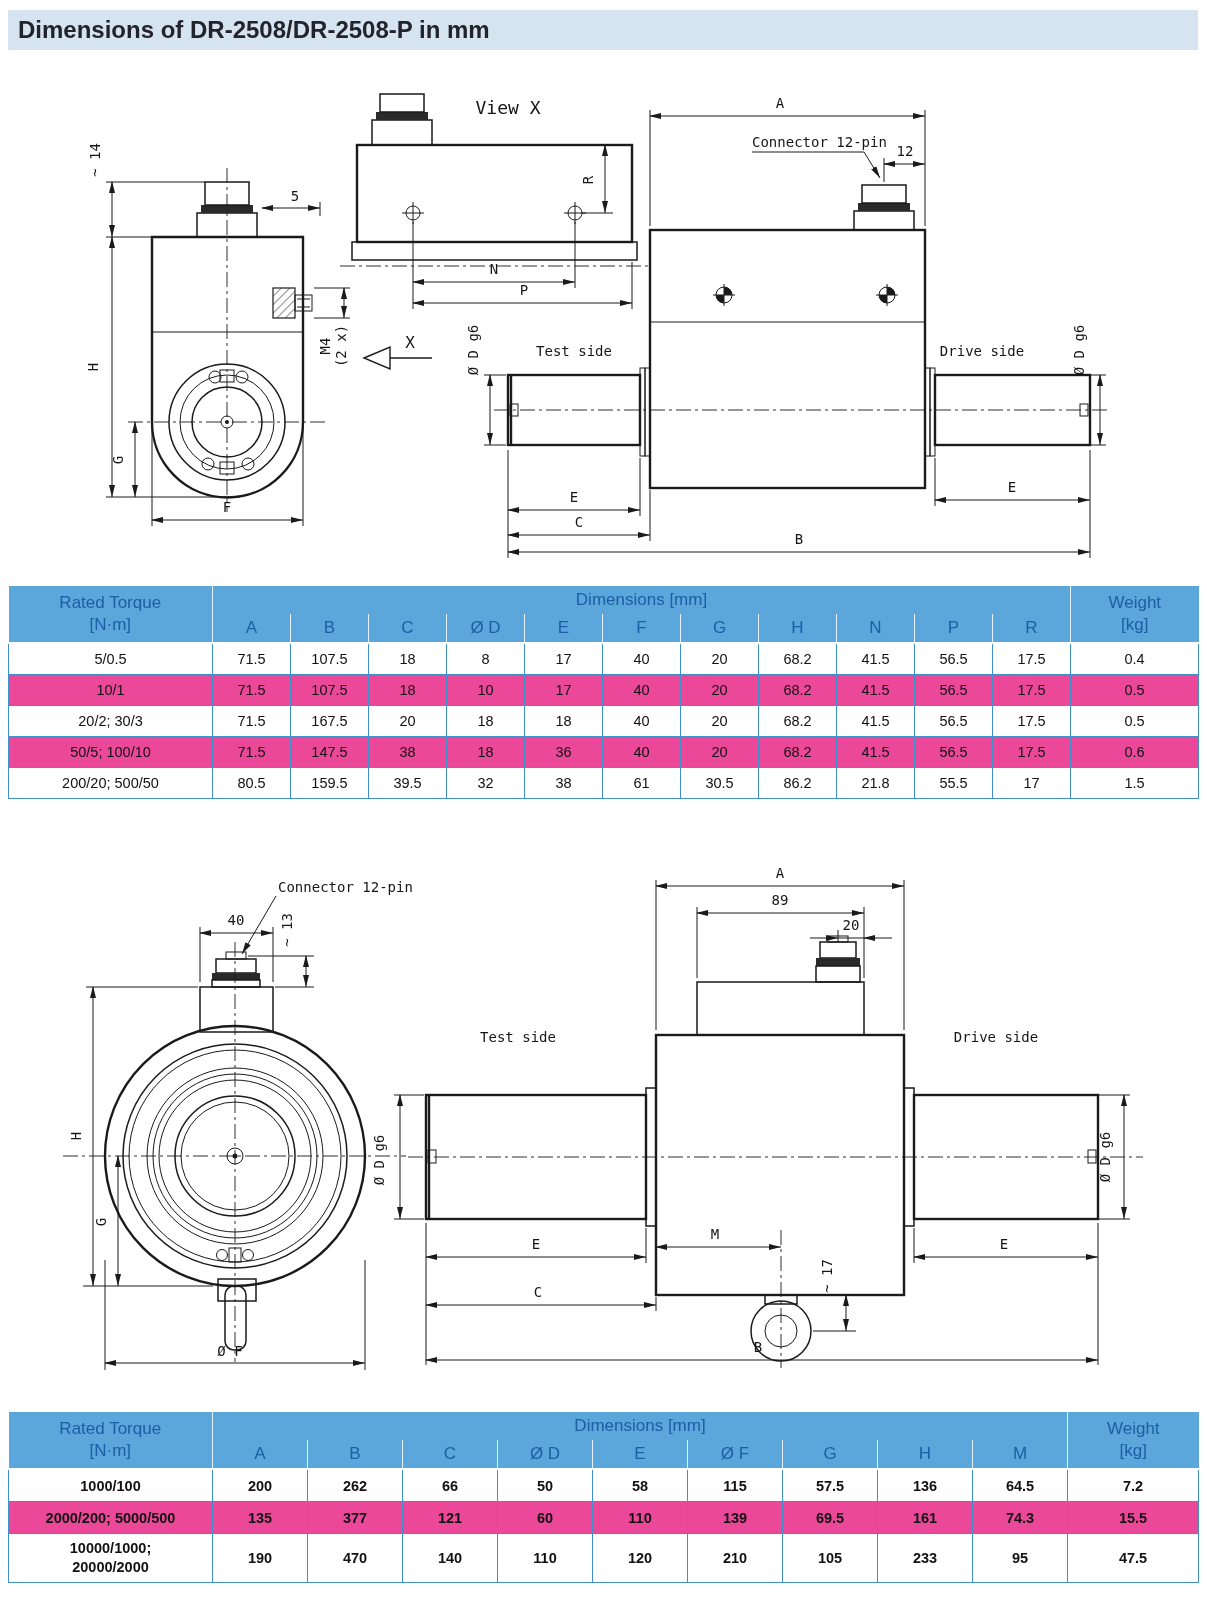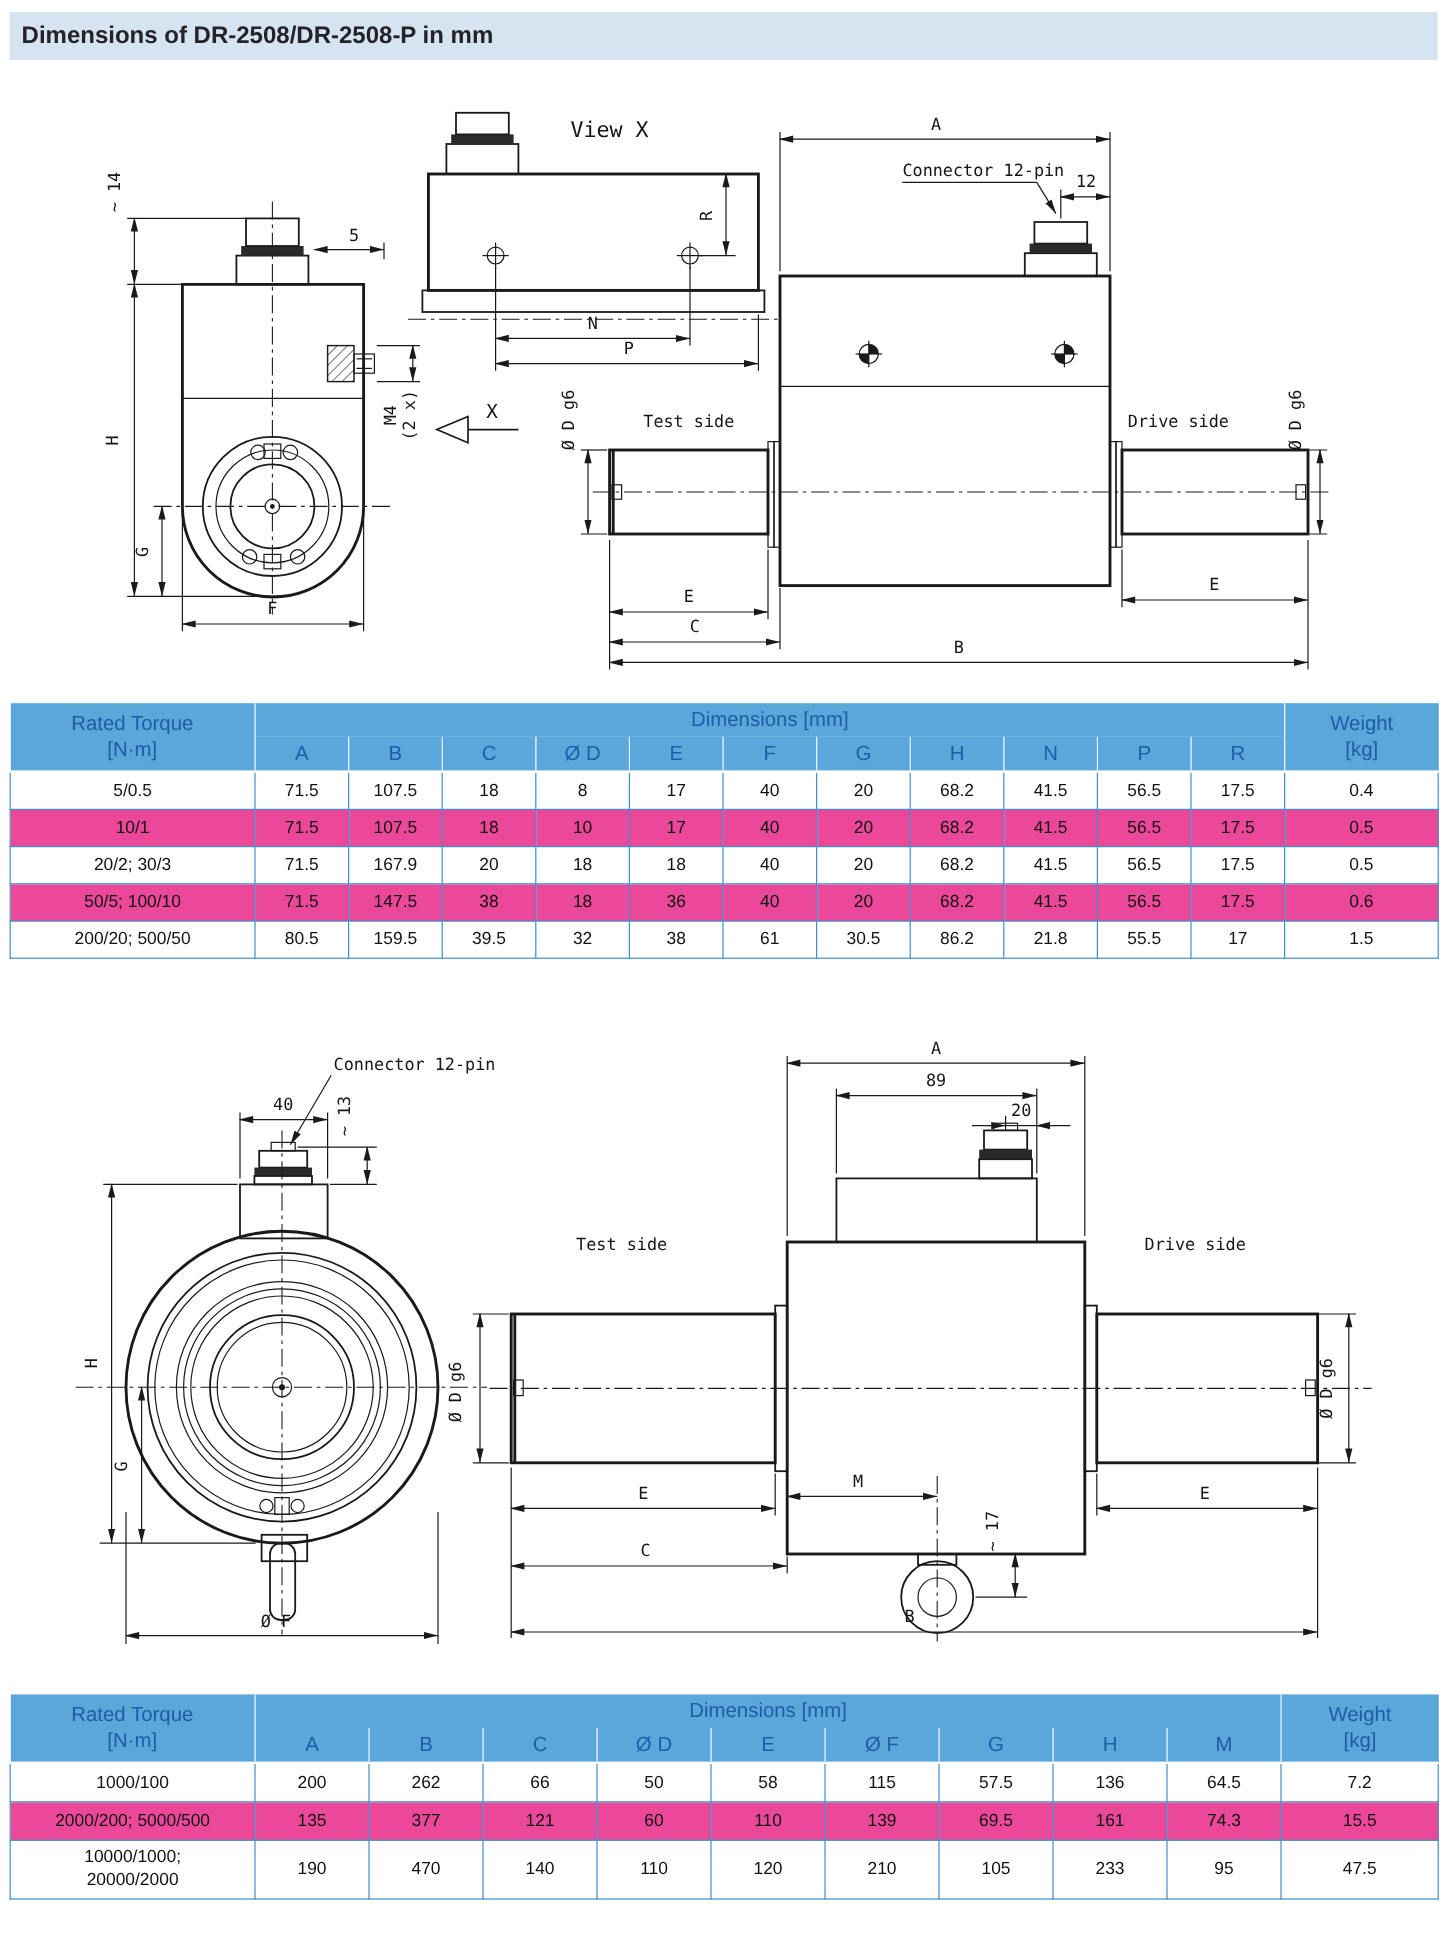--- a/index.html
+++ b/index.html
@@ -1,38 +1,38 @@
 <!DOCTYPE html>
 <html><head>
 <meta charset="utf-8">
 <style>
   html,body{margin:0;padding:0;background:#fff;}
   body{width:1207px;height:1614px;position:relative;font-family:"Liberation Sans",sans-serif;overflow:hidden;}
   .titlebar{position:absolute;left:8px;top:10px;width:1190px;height:40px;box-sizing:border-box;
-    background:#d6e4f2;color:#23232b;font-size:20px;font-weight:bold;line-height:40px;padding-left:10px;}
+    background:#d6e4f2;color:#23232b;font-size:24px;font-weight:bold;line-height:40px;padding-left:10px;}
   svg{position:absolute;left:8px;}
   #drawing-top{top:60px;}
   #drawing-bottom{top:830px;}
   svg text{font-family:"DejaVu Sans Mono","Liberation Mono",monospace;font-size:14px;fill:#161616;}
   svg text.big{font-size:18px;}
   .t{stroke:#1a1a1a;stroke-width:1;fill:none;}
   .m{stroke:#1a1a1a;stroke-width:1.5;fill:none;}
   .k{stroke:#1a1a1a;stroke-width:2.4;fill:none;}
   .d{stroke:#1a1a1a;stroke-width:1;fill:none;marker-start:url(#as);marker-end:url(#ae);}
   .cl{stroke:#1a1a1a;stroke-width:0.9;fill:none;stroke-dasharray:15 4 3 4;}
   .dtable{position:absolute;left:8px;width:1190px;border-collapse:collapse;table-layout:fixed;padding-left:12px;}
   #t1{top:586px;} #t2{top:1412px;}
   .dtable th{background:#5ba6da;color:#1c5fa6;font-weight:normal;font-size:17px;border:none;
     border-left:1px solid rgba(255,255,255,.85);padding:4px 2px;text-align:center;}
   .dtable tr:first-child th:first-child{border-left:none;}
   .dtable thead tr:last-child th, .dtable th[rowspan]{border-bottom:2px solid #fff;}
   .dtable td{border:1px solid #3f8fca;text-align:center;color:#111;font-size:14.5px;padding:5px 2px;background:#fff;}
   .dtable tr.alt td{background:#ec4899;}
   .l1,.l2{display:block;line-height:1.3;}
-  #t1 td{height:20px;} #t2 td{height:21px;}
+  #t1 td{height:20px;} #t2 td{height:21px;font-weight:bold;}
 </style>
 </head>
 <body>
 
 <div class="titlebar">Dimensions of DR-2508/DR-2508-P in mm</div>
 
 <svg id="drawing-top" width="1190" height="518" viewBox="0 0 1190 518" xmlns="http://www.w3.org/2000/svg">
   <defs>
     <marker id="ae" markerWidth="13" markerHeight="8" refX="12" refY="4" orient="auto" markerUnits="userSpaceOnUse">
       <path d="M0,1 L12,4 L0,7 Z" fill="#1a1a1a"></path>
@@ -247,21 +247,21 @@
       <td>20</td>
       <td>68.2</td>
       <td>41.5</td>
       <td>56.5</td>
       <td>17.5</td>
       <td>0.5</td>
     </tr>
     <tr>
       <td>20/2; 30/3</td>
       <td>71.5</td>
-      <td>167.9</td>
+      <td>167.5</td>
       <td>20</td>
       <td>18</td>
       <td>18</td>
       <td>40</td>
       <td>20</td>
       <td>68.2</td>
       <td>41.5</td>
       <td>56.5</td>
       <td>17.5</td>
       <td>0.5</td>

